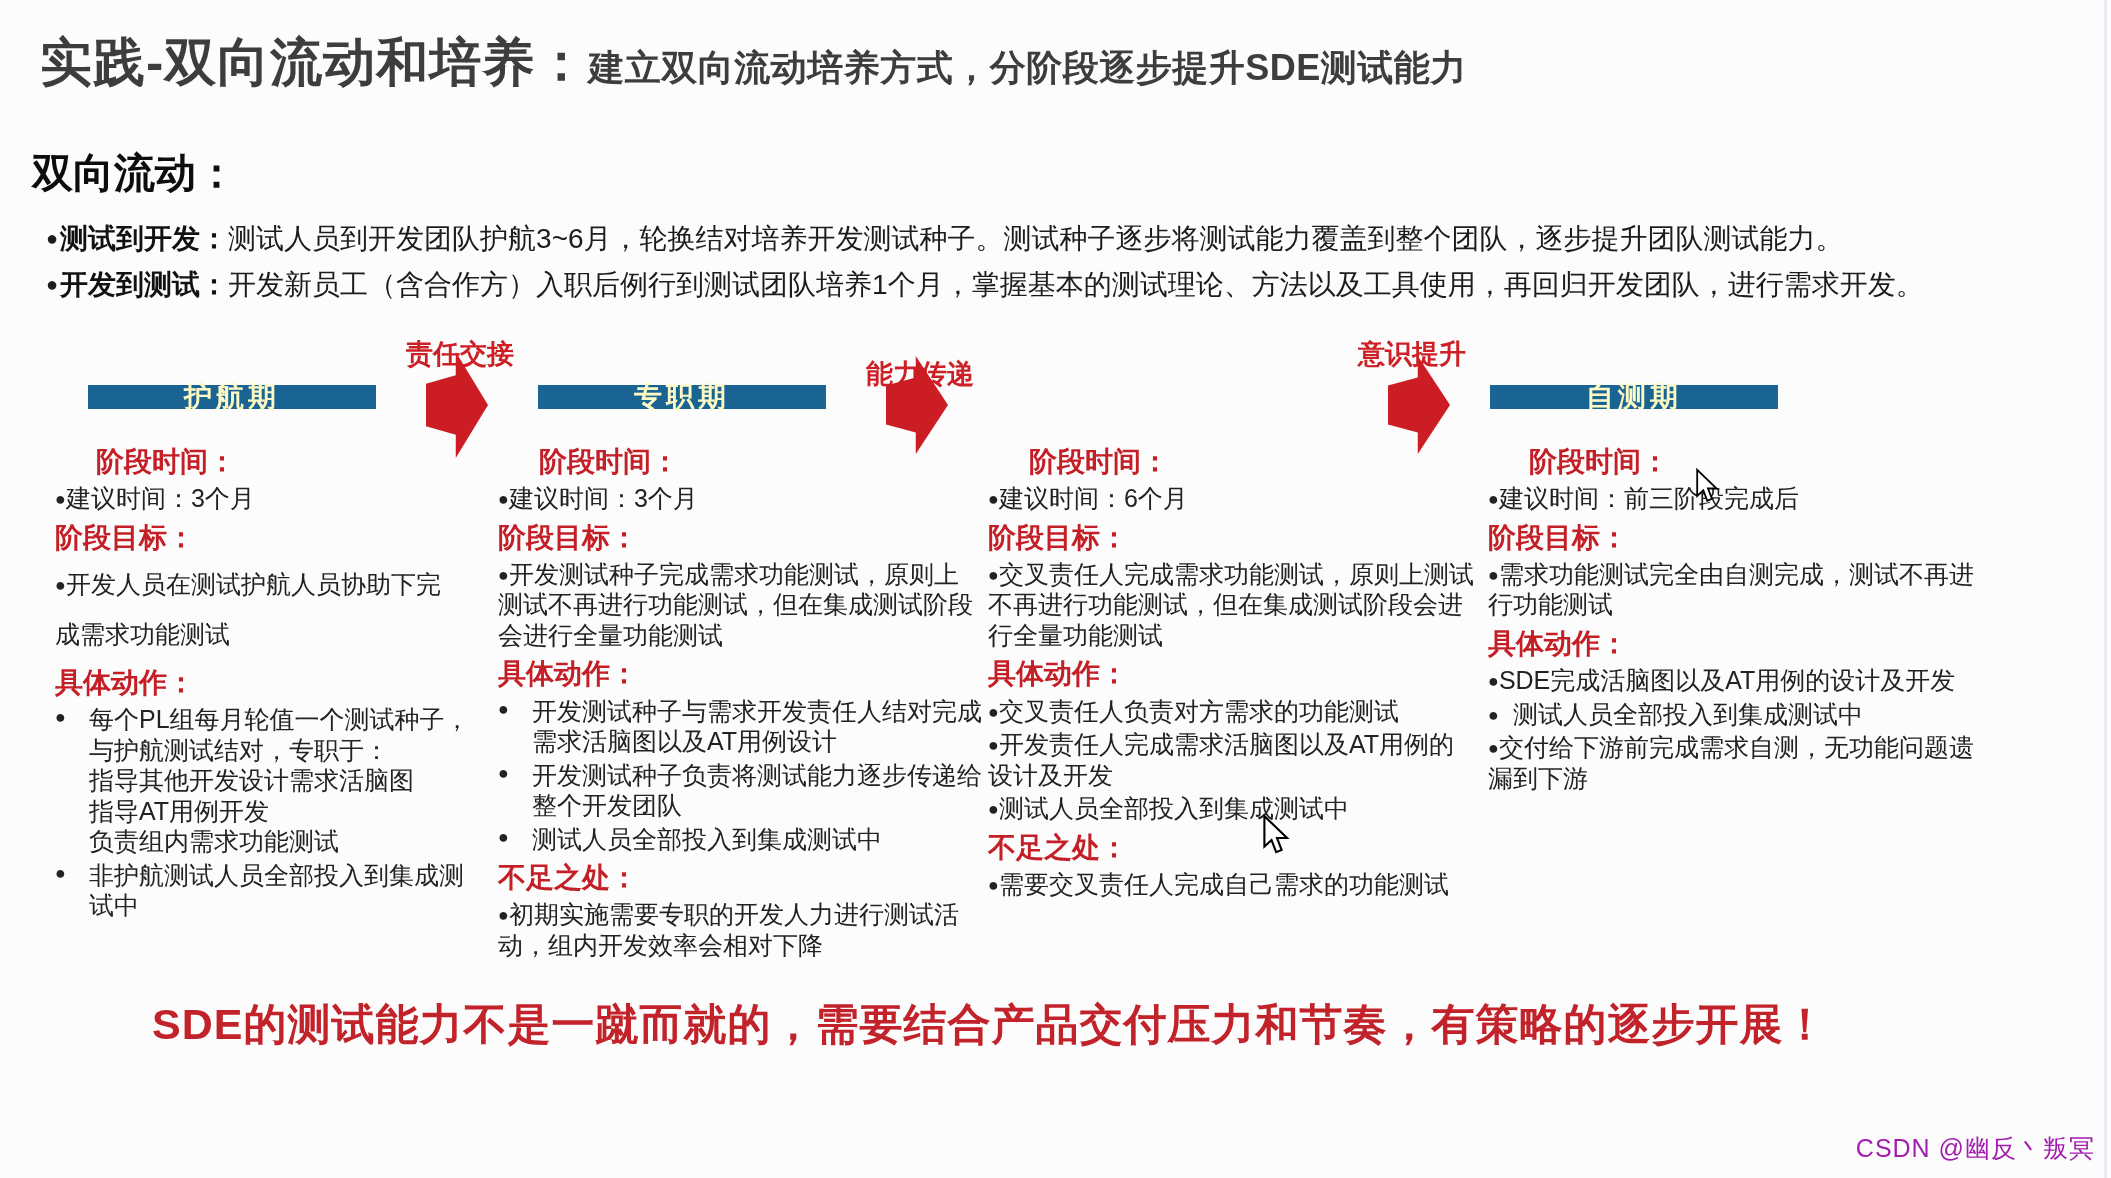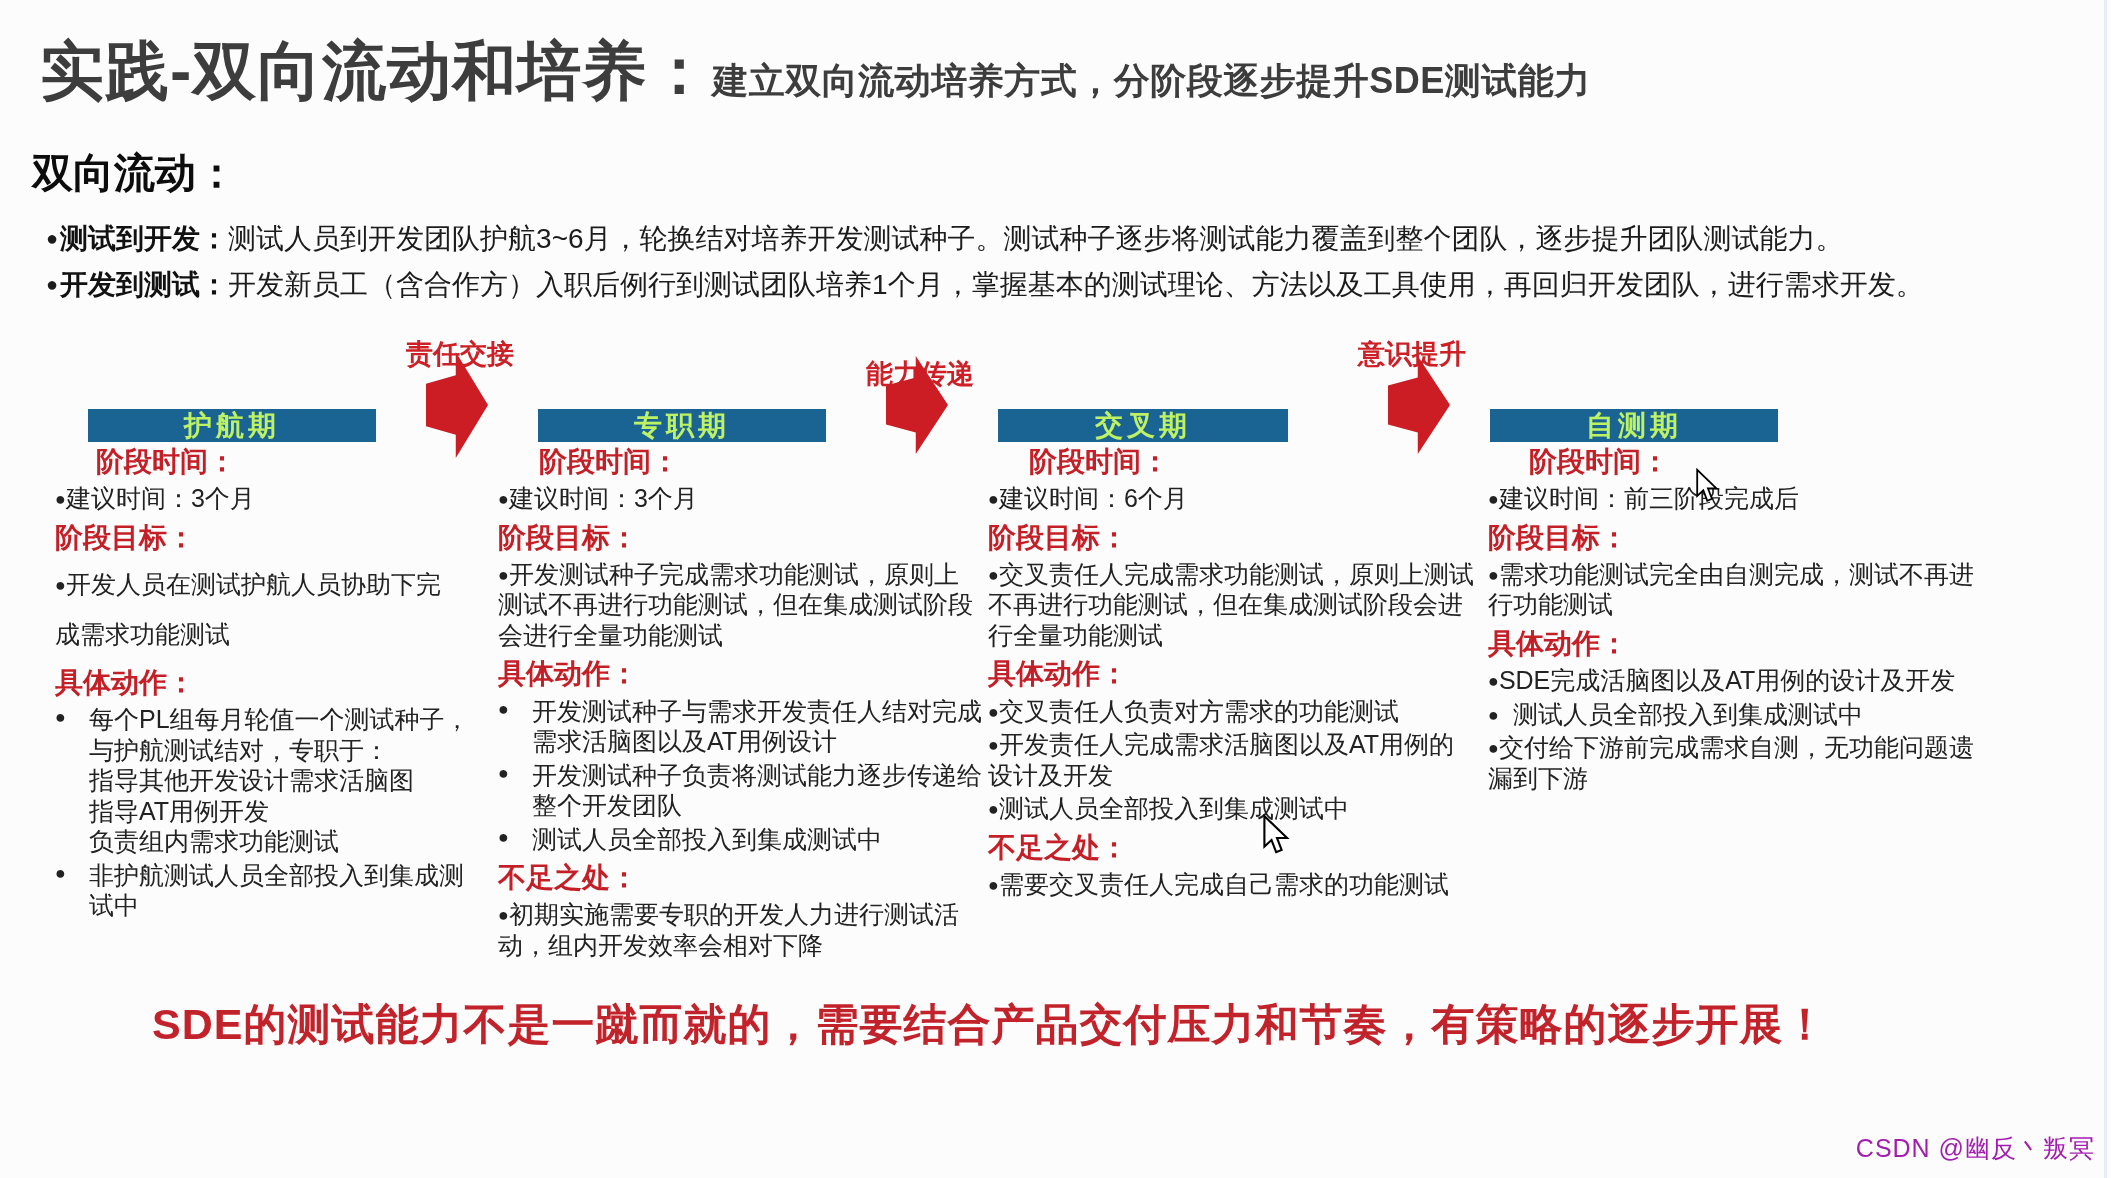--- a/index.html
+++ b/index.html
@@ -4,33 +4,33 @@
 <style>
   html,body{margin:0;padding:0;background:#e9e9e9;}
   .page{
     position:relative;width:2111px;height:1178px;overflow:hidden;
     background:#fcfcfc;
     font-family:"Liberation Sans","DejaVu Sans",sans-serif;
     color:#1f1f1f;
   }
   
   .title{position:absolute;left:40px;top:28px;white-space:nowrap;color:#3d3d3d;font-weight:700;}
-  .title .t1{font-size:64px;letter-spacing:1px;}
+  .title .t1{font-size:52px;letter-spacing:1px;}
   .title .t2{font-size:36px;letter-spacing:0.5px;}
   
   .intro-h{position:absolute;left:32px;top:146px;font-size:41px;font-weight:700;color:#0d0d0d;}
   .ib{position:absolute;left:46px;white-space:nowrap;font-size:28px;color:#1c1c1c;}
   .ib .blt{font-size:20px;vertical-align:3px;margin-right:2px;}
   .ib .lab{font-weight:700;color:#111;}
   .ib1{top:220px;}
   .ib2{top:266px;}
   
-  .bar{position:absolute;top:385px;height:33px;background:#1a6494;color:#bef264;
+  .bar{position:absolute;top:385px;height:24px;background:#1a6494;color:#fef9c3;
        font-size:28px;font-weight:700;display:flex;align-items:center;justify-content:center;
-       letter-spacing:4px;margin-top:24px;}
+       letter-spacing:4px;}
   .bar1{left:88px;width:288px;}
   .bar2{left:538px;width:288px;}
   .bar3{left:998px;width:290px;}
   .bar4{left:1490px;width:288px;}
   .alabel{position:absolute;top:336px;font-size:27px;font-weight:700;color:#cc2026;white-space:nowrap;}
   .al1{left:406px;} .al2{left:866px;margin-top:20px;} .al3{left:1358px;}
   .barrow{position:absolute;top:352px;width:62px;height:106px;background:#cc1d24;
           clip-path:polygon(0 30%,48% 22%,48% 0,100% 50%,48% 100%,48% 78%,0 70%);}
   .ar1{left:426px;} .ar2{left:886px;top:356px;height:98px;} .ar3{left:1388px;top:356px;height:98px;}
   
@@ -72,21 +72,20 @@
   <div class="ib ib2">
     <span class="blt">●</span><span class="lab">开发到测试：</span><span>开发新员工（含合作方）入职后例行到测试团队培养1个月，掌握基本的测试理论、方法以及工具使用，再回归开发团队，进行需求开发。</span>
   </div>
 
   <div class="alabel al1">责任交接</div>
   <div class="alabel al2">能力传递</div>
   <div class="alabel al3">意识提升</div>
 
   <div class="bar bar1">护航期</div>
   <div class="bar bar2">专职期</div>
-  <div class="bar bar3">交叉期</div>
   <div class="bar bar4">自测期</div>
 
   <div class="barrow ar1"></div>
   <div class="barrow ar2"></div>
   <div class="barrow ar3"></div>
 
   <div class="col c1">
     <div class="sec-h">阶段时间：</div>
     <p class="item inline"><span class="blt">●</span><span class="txt">建议时间：3个月</span></p>
     <div class="sec-h">阶段目标：</div>

